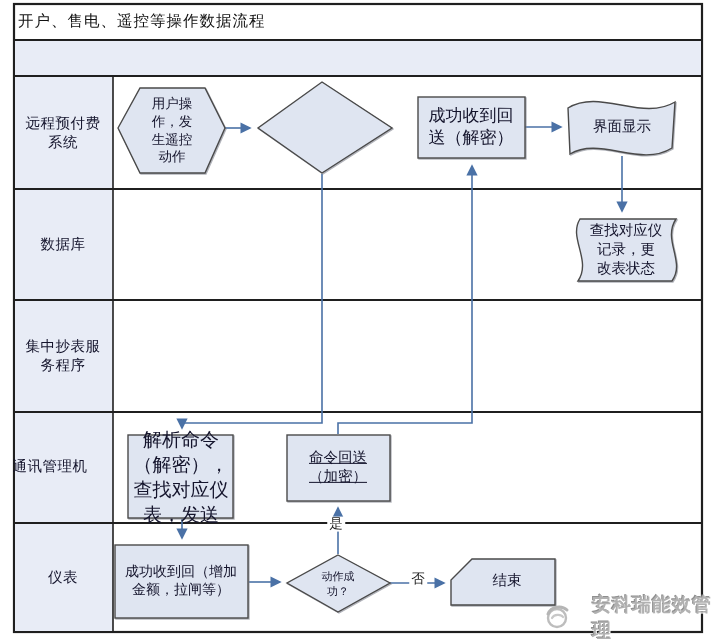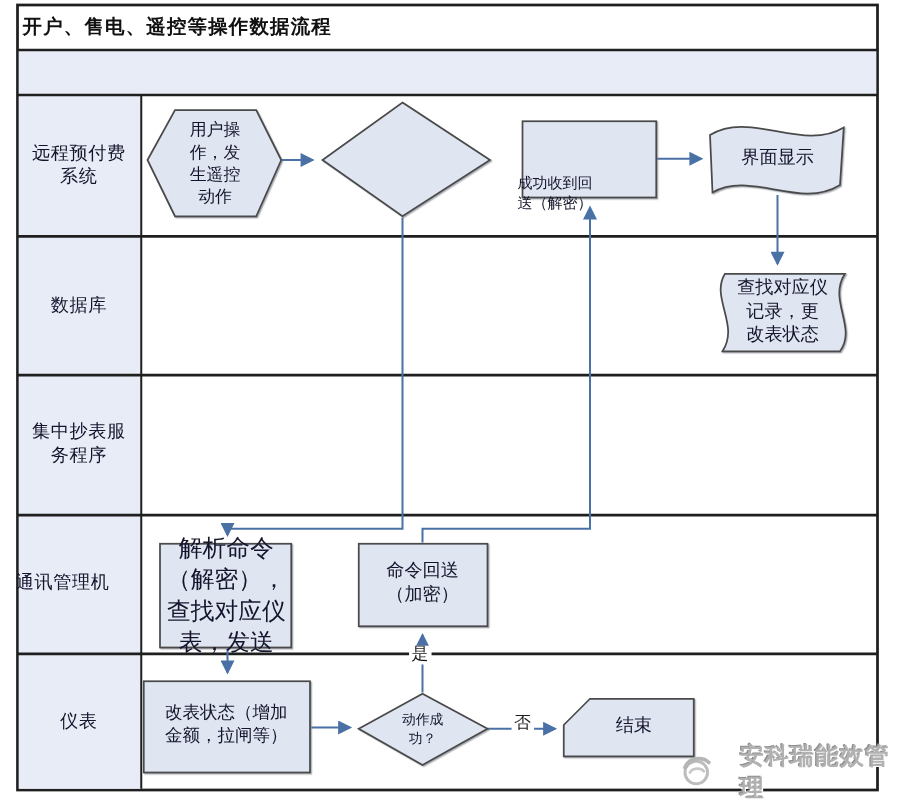--- a/index.html
+++ b/index.html
@@ -8,21 +8,21 @@
     font-family:"Liberation Serif","DejaVu Serif",serif;color:#141428;
   }
   #diagram-svg{position:absolute;left:0;top:0;}
   .shape{filter:drop-shadow(1.6px 1.8px 0 rgba(125,128,140,.6));}
   .txt{position:absolute;transform:translate(-50%,-50%);text-align:center;
        white-space:pre-line;line-height:1.32;color:#14142c;}
   .lane-label{font-size:14.5px;letter-spacing:.5px;}
   .node-label{font-size:14px;}
   .edge-label{position:absolute;transform:translate(-50%,-50%);font-size:13.5px;
        background:#ffffff;padding:0 2px;line-height:1.1;color:#1a1a1a;}
-  #title{position:absolute;left:18px;top:11px;font-size:15.5px;font-weight:bold;
+  #title{position:absolute;left:18px;top:11px;font-size:15.5px;font-weight:normal;
        letter-spacing:1px;color:#111;}
   #watermark{position:absolute;left:542px;top:592px;display:flex;align-items:center;gap:20px;}
   #watermark-text{font-size:19px;font-weight:bold;color:#b1b1b1;letter-spacing:1px;
        text-shadow:1px 1px 0 #ffffff, -1px -1px 0 #8f8f8f; font-family:"Liberation Sans","DejaVu Sans",sans-serif;}
 </style>
 </head>
 <body>
 
 <div id="stage">
 
@@ -78,33 +78,33 @@
   <div class="txt lane-label" style="left:63px;top:245px;">数据库</div>
   <div class="txt lane-label" style="left:63px;top:356px;">集中抄表服
 务程序</div>
   <div class="txt lane-label" style="left:50px;top:467px;">通讯管理机</div>
   <div class="txt lane-label" style="left:63px;top:578px;">仪表</div>
 
   <div class="txt node-label" style="left:172px;top:131px;font-size:13.5px;">用户操
 作，发
 生遥控
 动作</div>
-  <div class="txt node-label" style="left:444px;top:127px;font-size:12px;margin-top:28px;">成功收到回
+  <div class="txt node-label" style="left:471px;top:127px;font-size:17px;">成功收到回
 送（解密）</div>
   <div class="txt node-label" style="left:622px;top:127px;font-size:14.5px;">界面显示</div>
   <div class="txt node-label" style="left:626px;top:250px;font-size:14.5px;">查找对应仪
 记录，更
 改表状态</div>
   <div class="txt node-label" style="left:181px;top:477px;font-size:19px;">解析命令
 （解密），
 查找对应仪
 表，发送</div>
-  <div class="txt node-label" style="left:338px;top:467px;font-size:14.5px;">命令回送
+  <div class="txt node-label" style="left:338px;top:467px;font-size:14.5px;text-decoration:underline;">命令回送
 （加密）</div>
-  <div class="txt node-label" style="left:181px;top:581px;">改表状态（增加
+  <div class="txt node-label" style="left:181px;top:581px;">成功收到回（增加
 金额，拉闸等）</div>
   <div class="txt node-label" style="left:338px;top:584px;font-size:11px;">动作成
 功？</div>
   <div class="txt node-label" style="left:507px;top:581px;font-size:14.5px;">结束</div>
 
   <div class="edge-label" style="left:336px;top:524px;">是</div>
   <div class="edge-label" style="left:418px;top:579px;">否</div>
 
   <div id="watermark">
     <span>

